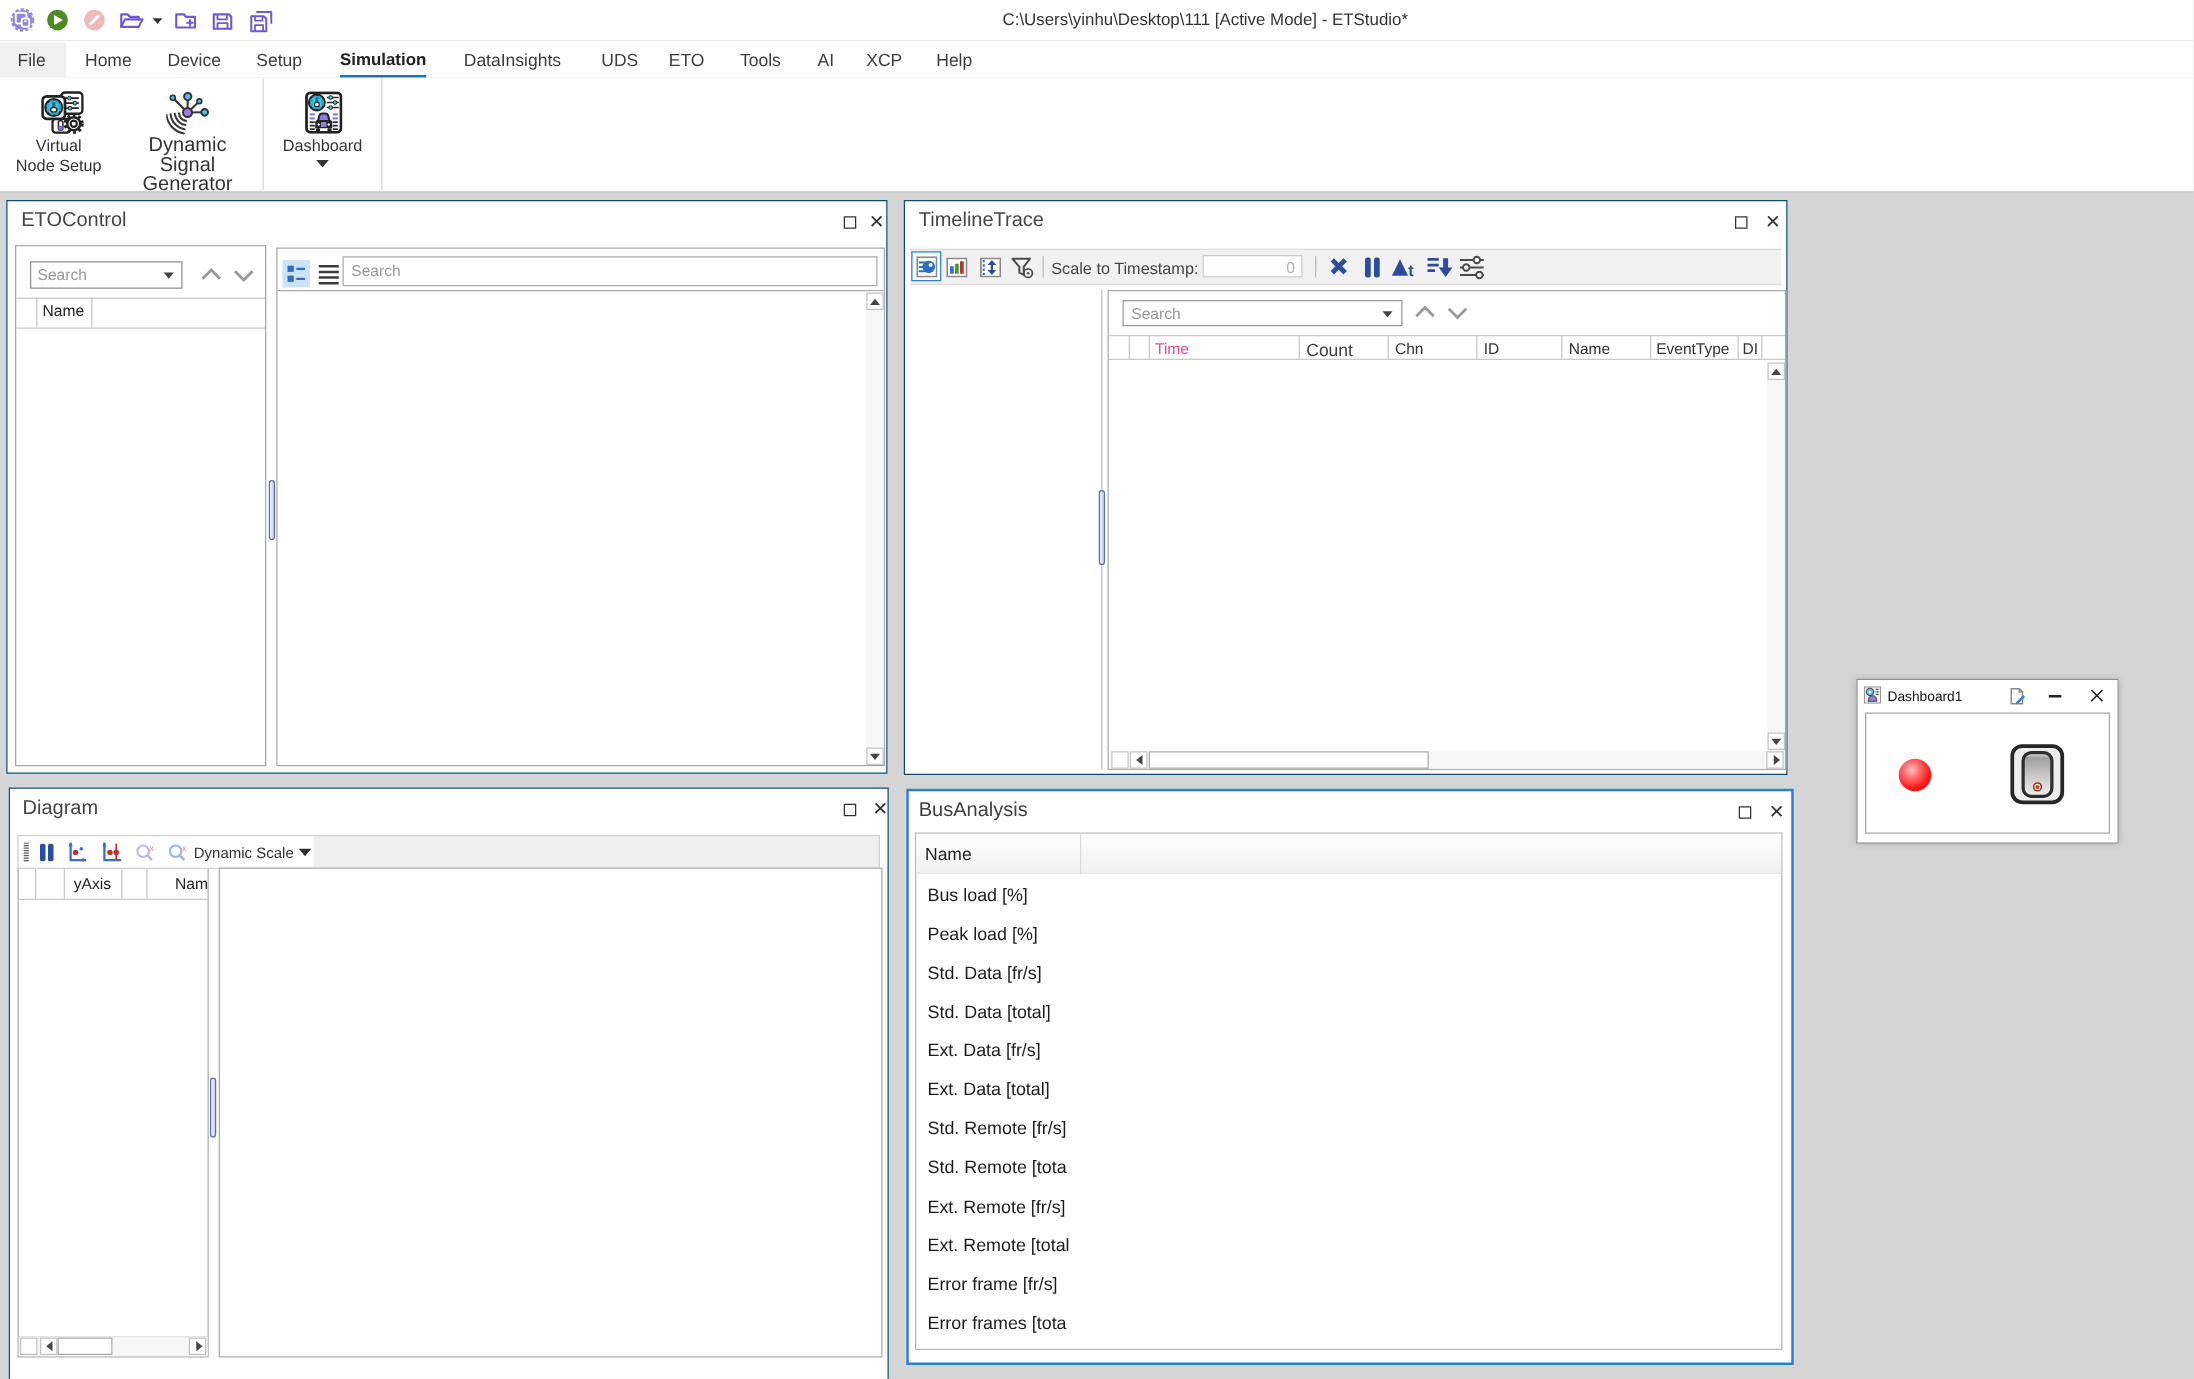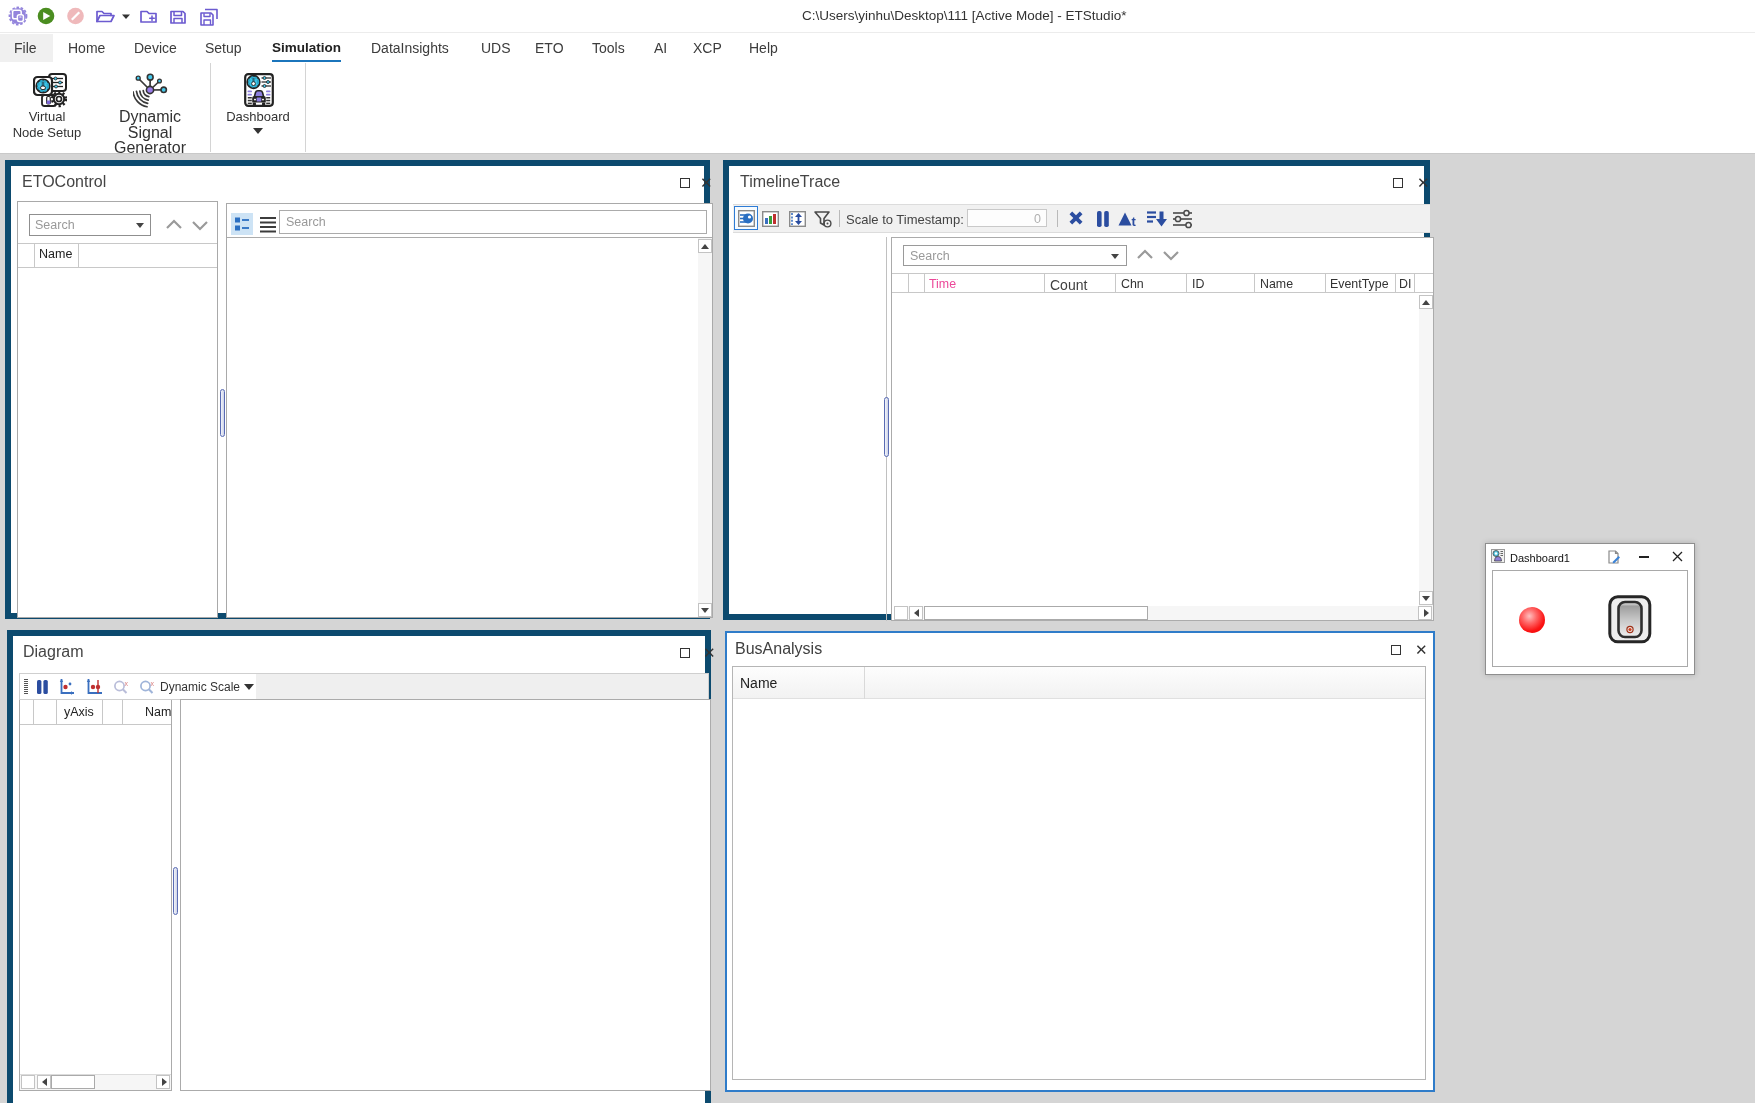--- a/index.html
+++ b/index.html
@@ -3,21 +3,21 @@
 <meta charset="utf-8">
 <style>
 * { margin:0; padding:0; box-sizing:border-box; }
 html,body { width:1755px; height:1103px; overflow:hidden; }
 body { font-family:"Liberation Sans", sans-serif; background:#d5d5d5; position:relative; }
 .abs { position:absolute; }
 #titlebar { left:0; top:0; width:1755px; height:32px; background:#fff; }
 #menubar { left:0; top:32px; width:1755px; height:30px; background:#fff; border-top:1px solid #ececec;}
 #ribbon { left:0; top:62px; width:1755px; height:91px; background:#fff; }
 .mitem { position:absolute; top:0; height:30px; line-height:30px; font-size:14px; color:#3c3c3c; }
-.panel { position:absolute; background:#fff; border:6px solid #0c4a6e; }
+.panel { position:absolute; background:#fff; border:1px solid #0c4a6e; }
 .ptitle { position:absolute; left:11px; top:7px; font-size:16px; color:#454545; }
 .sqbtn { position:absolute; width:10px; height:10px; border:1.4px solid #333; }
 .xbtn { position:absolute; font-size:15px; color:#333; line-height:12px;}
 .box { position:absolute; border:1px solid #a9a9a9; background:#fff;}
 .ph { color:#999; font-size:12.5px; }
 .hdrline { position:absolute; background:#c8c8c8; }
 .vline { position:absolute; background:#c8c8c8; width:1px;}
 .tri-up { width:0;height:0;border-left:5px solid transparent;border-right:5px solid transparent;border-bottom:6px solid #444; position:absolute;}
 .tri-down { width:0;height:0;border-left:5px solid transparent;border-right:5px solid transparent;border-top:6px solid #444; position:absolute;}
 .tri-left { width:0;height:0;border-top:5px solid transparent;border-bottom:5px solid transparent;border-right:6px solid #444; position:absolute;}
@@ -420,20 +420,32 @@
   <div class="box" style="left:167px; top:63px; width:531px; height:392px; border-color:#ababab;"></div>
 </div>
 <div id="busanalysis" class="panel" style="left:725px; top:631px; width:710px; height:461px; border:2px solid #2f7cc9;">
   <div class="ptitle" style="left:8px; top:7px; font-size:16px; color:#404040;">BusAnalysis</div>
   <div class="sqbtn" style="left:664px; top:12px;"></div>
   <div class="xbtn" style="left:688px; top:11px;">✕</div>
   <div class="box" style="left:5px; top:33px; width:694px; height:414px; border-color:#b5b5b5;">
     <div class="abs" style="left:0; top:0; width:692px; height:32px; background:linear-gradient(#fdfdfd,#f2f2f2); border-bottom:1px solid #e0e0e0;"></div>
     <div class="vline" style="left:131px; top:0; height:32px; background:#d9d9d9;"></div>
     <div class="abs" style="left:7px; top:8px; font-size:14px; color:#222;">Name</div>
+    <div class="abs" style="left:9px; top:35px; font-size:14.3px; color:#1b1b1b; line-height:31.06px; white-space:pre;">Bus load [%]
+Peak load [%]
+Std. Data [fr/s]
+Std. Data [total]
+Ext. Data [fr/s]
+Ext. Data [total]
+Std. Remote [fr/s]
+Std. Remote [tota
+Ext. Remote [fr/s]
+Ext. Remote [total
+Error frame [fr/s]
+Error frames [tota</div>
   </div>
 </div>
 <div id="dashwin" class="abs" style="left:1485px; top:543px; width:210px; height:132px; background:#fff; border:1px solid #8e8e8e; box-shadow:0 0 6px rgba(0,0,0,0.18);">
   <svg class="abs" style="left:5px; top:5px;" width="14" height="14" viewBox="0 0 14 14">
     <rect x="0.5" y="0.5" width="13" height="13" fill="#f0f0f0" stroke="#9a9a9a"></rect>
     <circle cx="5" cy="4.5" r="3" fill="#52c5e0" stroke="#444" stroke-width="0.8"></circle>
     <circle cx="5" cy="4.5" r="1.2" fill="#fff"></circle>
     <g stroke="#666" stroke-width="1">
         <line x1="9.5" y1="2.5" x2="12" y2="2.5"></line>
         <line x1="9.5" y1="4.5" x2="12" y2="4.5"></line>

